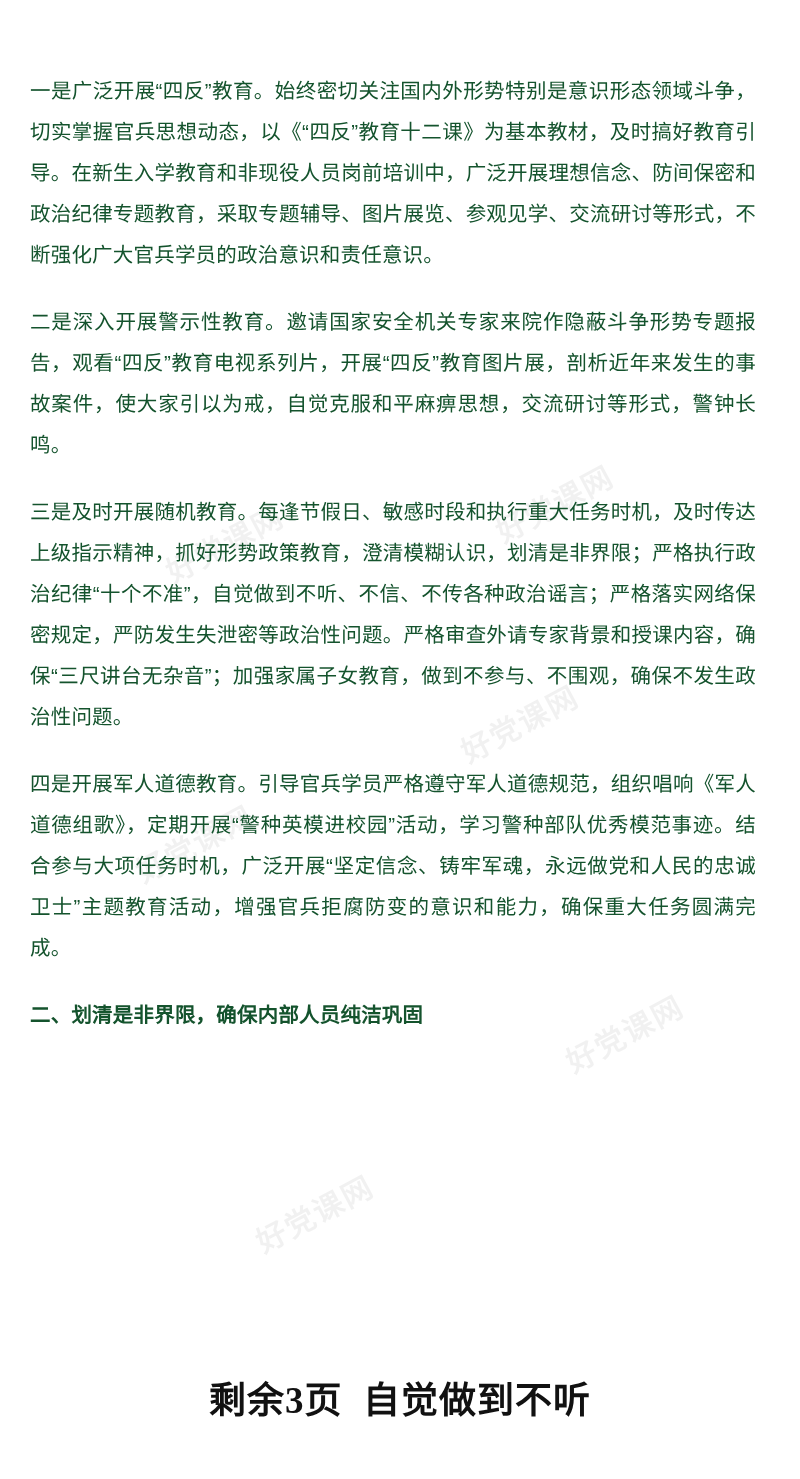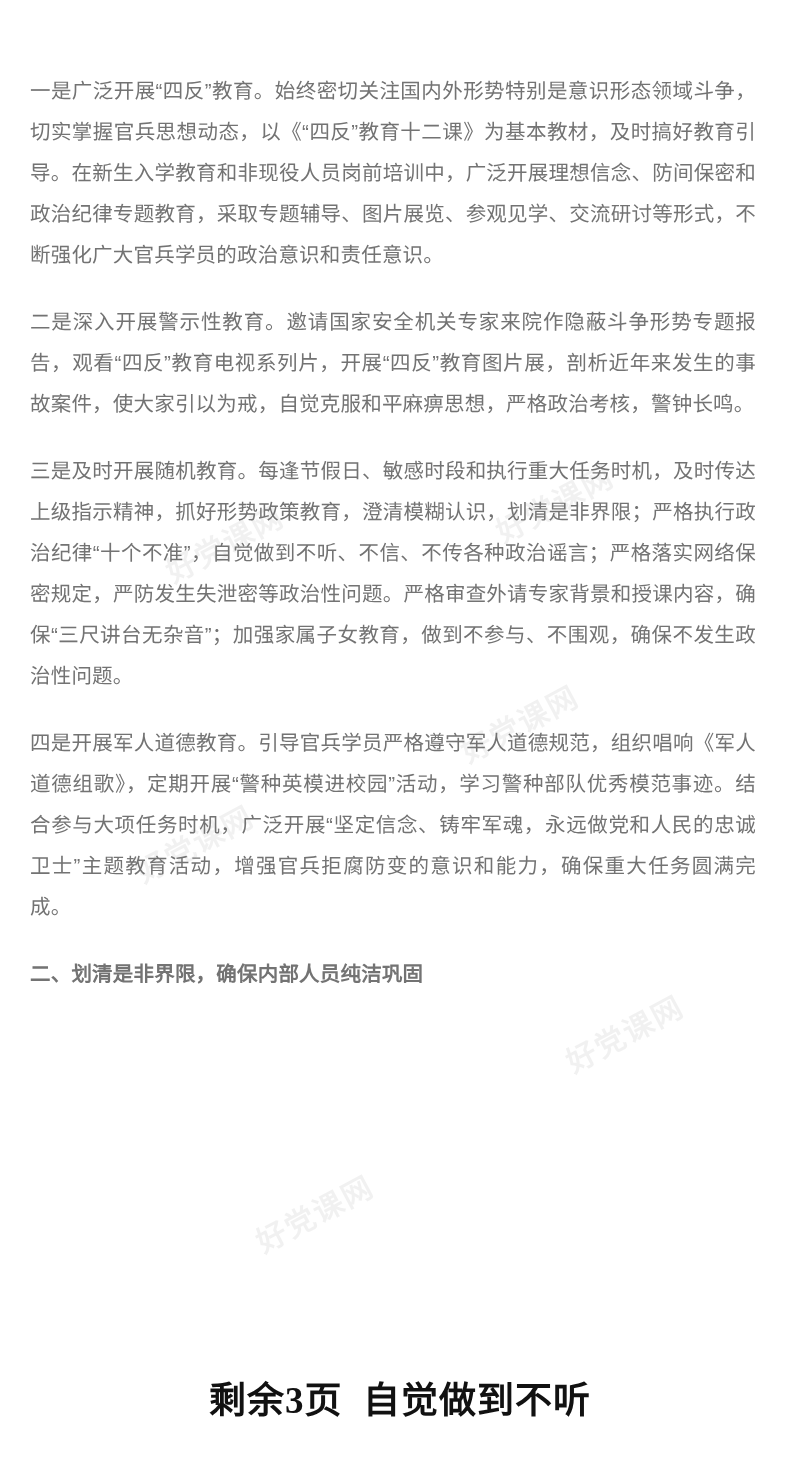--- a/index.html
+++ b/index.html
@@ -25,21 +25,21 @@
   .doc-body {
     position: relative;
     z-index: 2;
   }
   .para {
     font-size: 20.5px;
     line-height: 2.0;
     letter-spacing: 0.2px;
     text-align: justify;
     margin: 0 14px 26px 0;
-    color: #737373;
+    color: #14532d;
   }
   .para:last-child {
     margin-bottom: 0;
   }
   .para.heading {
     font-weight: bold;
     margin-top: 6px;
   }
   .watermarks {
     position: absolute;
@@ -91,21 +91,21 @@
     <div class="wm wm-1">好党课网</div>
     <div class="wm wm-2">好党课网</div>
     <div class="wm wm-3">好党课网</div>
     <div class="wm wm-4">好党课网</div>
     <div class="wm wm-5">好党课网</div>
     <div class="wm wm-6">好党课网</div>
   </div>
 
   <div class="doc-body">
     <p class="para">一是广泛开展“四反”教育。始终密切关注国内外形势特别是意识形态领域斗争，切实掌握官兵思想动态，以《“四反”教育十二课》为基本教材，及时搞好教育引导。在新生入学教育和非现役人员岗前培训中，广泛开展理想信念、防间保密和政治纪律专题教育，采取专题辅导、图片展览、参观见学、交流研讨等形式，不断强化广大官兵学员的政治意识和责任意识。</p>
-    <p class="para">二是深入开展警示性教育。邀请国家安全机关专家来院作隐蔽斗争形势专题报告，观看“四反”教育电视系列片，开展“四反”教育图片展，剖析近年来发生的事故案件，使大家引以为戒，自觉克服和平麻痹思想，严格政治考核，警钟长鸣。</p>
+    <p class="para">二是深入开展警示性教育。邀请国家安全机关专家来院作隐蔽斗争形势专题报告，观看“四反”教育电视系列片，开展“四反”教育图片展，剖析近年来发生的事故案件，使大家引以为戒，自觉克服和平麻痹思想，交流研讨等形式，警钟长鸣。</p>
     <p class="para">三是及时开展随机教育。每逢节假日、敏感时段和执行重大任务时机，及时传达上级指示精神，抓好形势政策教育，澄清模糊认识，划清是非界限；严格执行政治纪律“十个不准”，自觉做到不听、不信、不传各种政治谣言；严格落实网络保密规定，严防发生失泄密等政治性问题。严格审查外请专家背景和授课内容，确保“三尺讲台无杂音”；加强家属子女教育，做到不参与、不围观，确保不发生政治性问题。</p>
     <p class="para">四是开展军人道德教育。引导官兵学员严格遵守军人道德规范，组织唱响《军人道德组歌》，定期开展“警种英模进校园”活动，学习警种部队优秀模范事迹。结合参与大项任务时机，广泛开展“坚定信念、铸牢军魂，永远做党和人民的忠诚卫士”主题教育活动，增强官兵拒腐防变的意识和能力，确保重大任务圆满完成。</p>
     <p class="para heading">二、划清是非界限，确保内部人员纯洁巩固</p>
   </div>
 
   <div class="footer-cta">
     <span class="footer-cta-inner footer-remaining">剩余3页</span>
     <span class="footer-cta-inner">自觉做到不听</span>
   </div>
 

